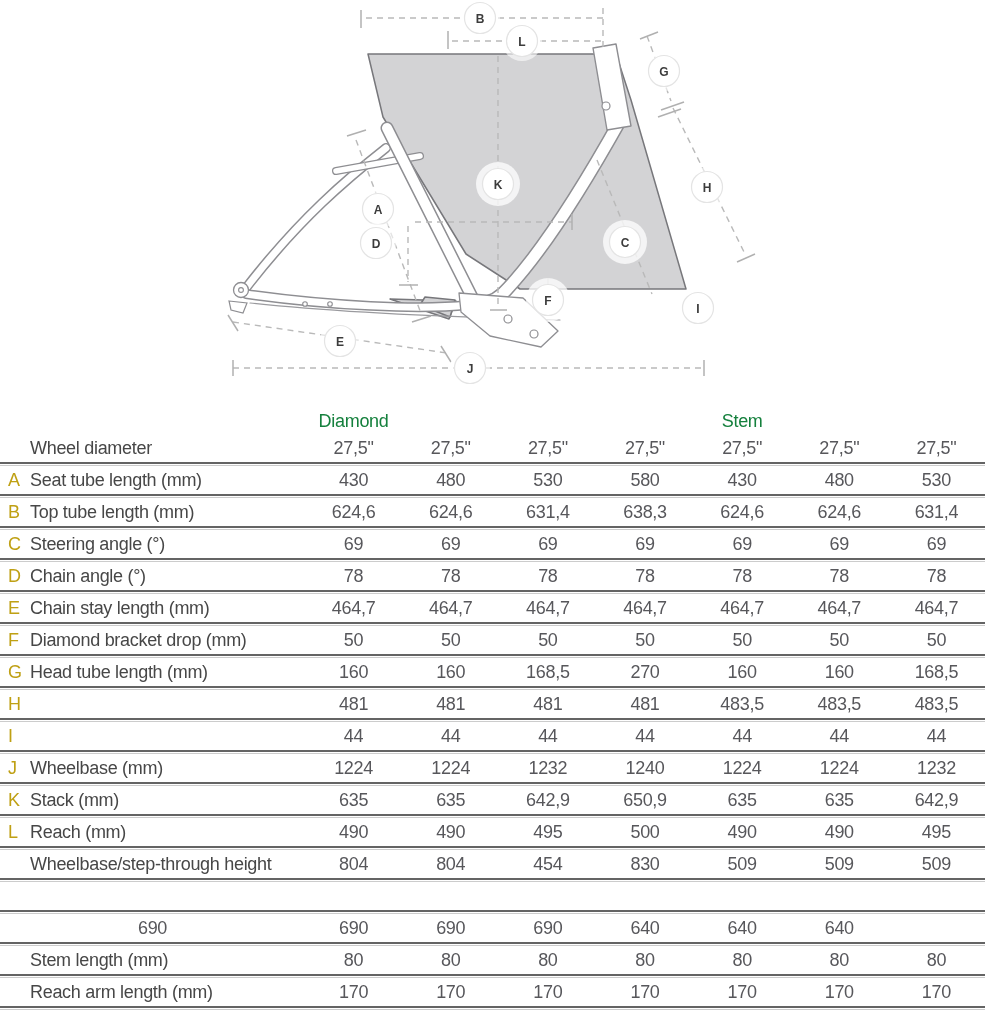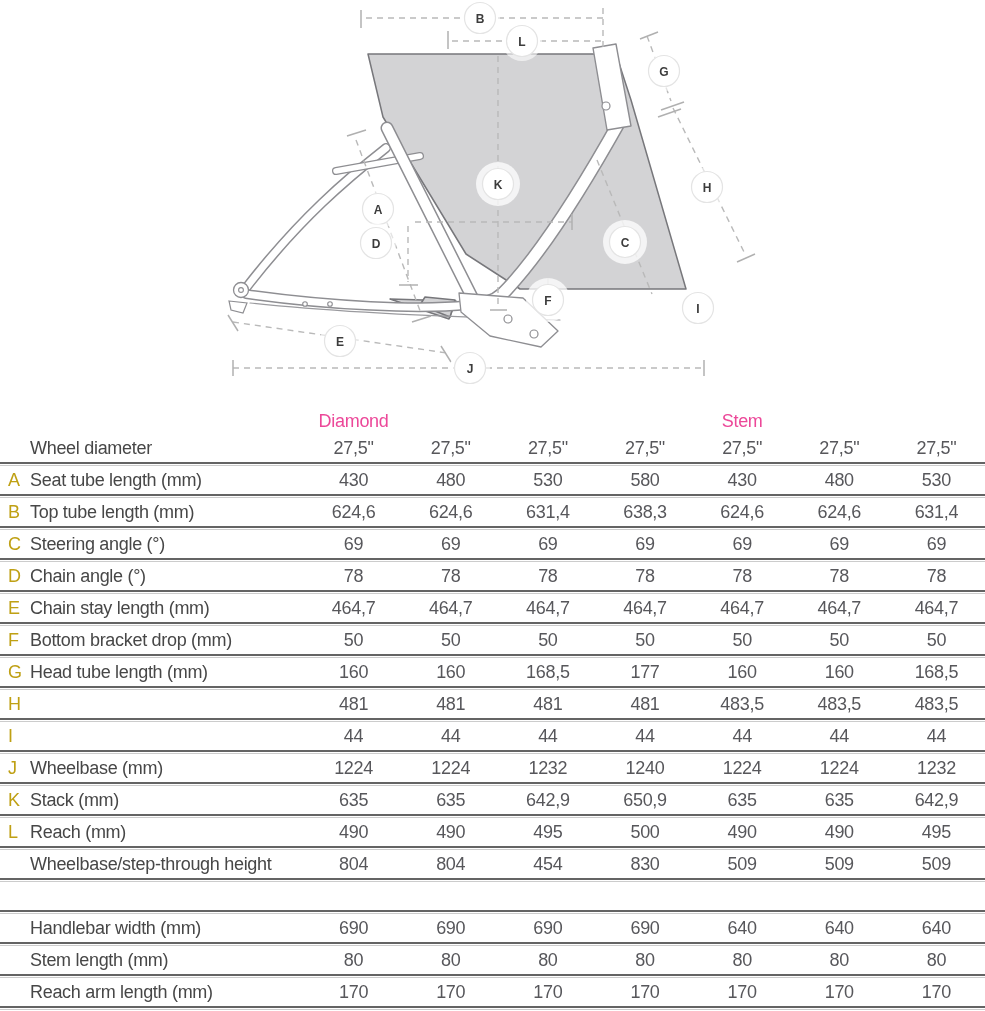--- a/index.html
+++ b/index.html
@@ -26,21 +26,21 @@
   }
   .letter{
     display:inline-block;width:22px;flex:0 0 22px;
     color:var(--accent-letter,#bfa014);
     font-size:18px;font-weight:400;
   }
   .value-cell{
     text-align:center;font-size:18px;letter-spacing:-0.3px;color:#57575b;
     white-space:nowrap;
   }
-  .group-header{color:#ec4899;}
+  .group-header{color:#15803d;}
   .separator{
     height:4px;width:985px;
     background:linear-gradient(to bottom,#646464 0px,#646464 2px,#ffffff 2px,#ffffff 3px,#cccccc 3px,#cccccc 4px);
   }
   .spacer-row{height:28px;}
 </style>
 </head>
 <body>
 
 <div class="page">
@@ -286,40 +286,40 @@
           <div class="value-cell">464,7</div>
           <div class="value-cell">464,7</div>
           <div class="value-cell">464,7</div>
           <div class="value-cell">464,7</div>
           <div class="value-cell">464,7</div>
         </div>
         <div class="separator"></div>
         <div class="g-row">
           <div class="label-cell">
             <span class="letter">F</span>
-            <span>Bottom bracket drop (mm)</span>
+            <span>Diamond bracket drop (mm)</span>
           </div>
           <div class="value-cell">50</div>
           <div class="value-cell">50</div>
           <div class="value-cell">50</div>
           <div class="value-cell">50</div>
           <div class="value-cell">50</div>
           <div class="value-cell">50</div>
           <div class="value-cell">50</div>
         </div>
         <div class="separator"></div>
         <div class="g-row">
           <div class="label-cell">
             <span class="letter">G</span>
             <span>Head tube length (mm)</span>
           </div>
           <div class="value-cell">160</div>
           <div class="value-cell">160</div>
           <div class="value-cell">168,5</div>
-          <div class="value-cell">177</div>
+          <div class="value-cell">270</div>
           <div class="value-cell">160</div>
           <div class="value-cell">160</div>
           <div class="value-cell">168,5</div>
         </div>
         <div class="separator"></div>
         <div class="g-row">
           <div class="label-cell">
             <span class="letter">H</span>
           </div>
           <div class="value-cell">481</div>
@@ -408,24 +408,20 @@
           <div class="value-cell"></div>
           <div class="value-cell"></div>
           <div class="value-cell"></div>
           <div class="value-cell"></div>
           <div class="value-cell"></div>
           <div class="value-cell"></div>
           <div class="value-cell"></div>
         </div>
         <div class="separator"></div>
         <div class="g-row">
-          <div class="label-cell">
-            <span class="letter"></span>
-            <span>Handlebar width (mm)</span>
-          </div>
           <div class="value-cell">690</div>
           <div class="value-cell">690</div>
           <div class="value-cell">690</div>
           <div class="value-cell">690</div>
           <div class="value-cell">640</div>
           <div class="value-cell">640</div>
           <div class="value-cell">640</div>
         </div>
         <div class="separator"></div>
         <div class="g-row">

